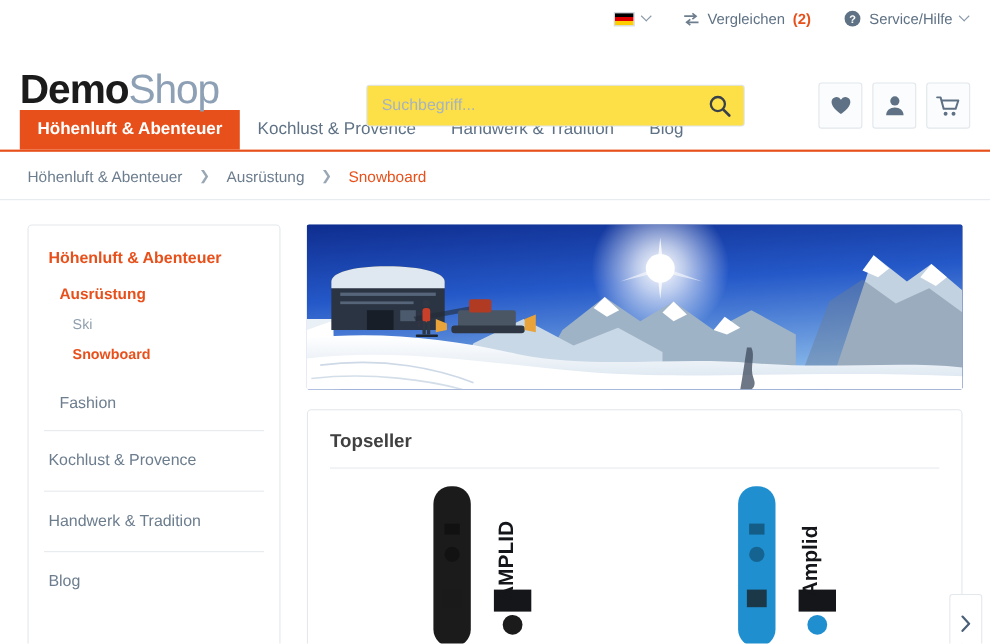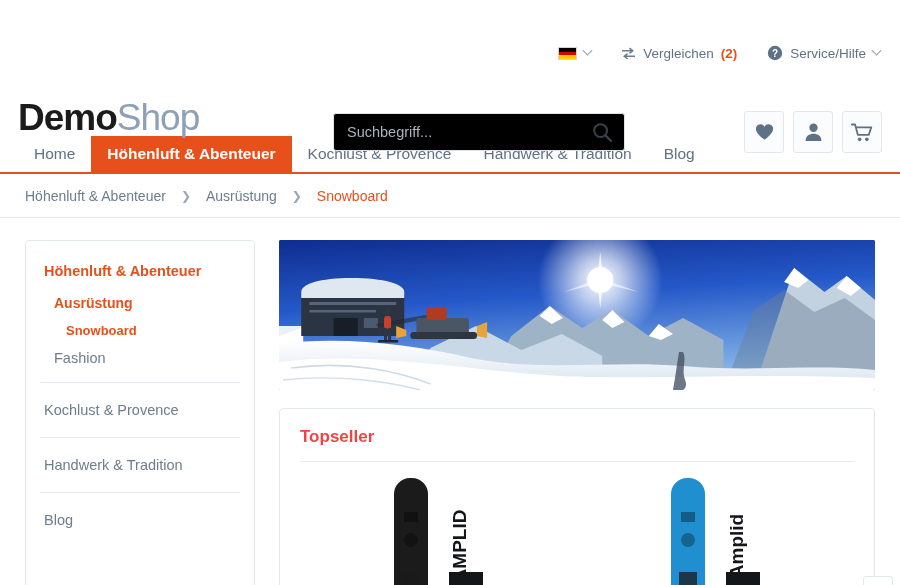--- a/index.html
+++ b/index.html
@@ -14,21 +14,20 @@
   
   .topbar {
     height: 34px;
     display: flex;
     align-items: center;
     justify-content: flex-end;
     gap: 30px;
     padding: 0 20px 0 0;
     font-size: 13.5px;
     color: #5f7285;
-    margin-top: 36px;
   }
   .topbar-item {
     display: flex;
     align-items: center;
     gap: 7px;
     cursor: pointer;
     white-space: nowrap;
   }
   .flag {
     width: 19px; height: 13px;
@@ -65,24 +64,24 @@
     letter-spacing: -1px;
     line-height: 1;
     white-space: nowrap;
   }
   .logo .demo { color: #1b1b1b; }
   .logo .shop { color: #8da0b5; font-weight: 400; }
 
   .searchwrap {
     position: absolute;
     left: 333px; top: 43px;
-    width: 292px; height: 38px;
+    width: 344px; height: 38px;
     border: 1px solid #dde3e9;
     border-radius: 3px;
-    background: #000000;
+    background: #fde047;
     display: flex;
     align-items: center;
   }
   .searchwrap input {
     flex: 1;
     border: 0; outline: 0;
     background: transparent;
     font-family: "Liberation Sans", sans-serif;
     font-size: 14.5px;
     color: #5f7285;
@@ -164,21 +163,21 @@
     font-size: 14px;
     padding: 6px 18px;
     cursor: pointer;
     color: #6c7d8e;
     white-space: nowrap;
   }
   .side-l.lvl0 { color: #e8501b; font-weight: bold; font-size: 14.5px; padding-bottom: 10px; }
   .side-l.lvl1 { color: #e8501b; font-weight: bold; padding-left: 28px; }
   .side-l.lvl2 { padding-left: 40px; font-size: 13px; color: #90a0ae; }
   .side-l.lvl2.on { color: #e8501b; font-weight: bold; }
-  .side-l.lvl1b { padding-left: 28px; font-size: 14.5px; }
+  .side-l.lvl1b { padding-left: 28px; font-size: 14.5px; margin-top: 18px; }
   .side-div { border-top: 1px solid #e6eaee; margin: 10px 14px; }
   .side-l.root { font-size: 14.5px; padding: 9px 18px; }
 
   
   .main { flex: 1; min-width: 0; position: relative; }
 
   .hero {
     height: 150px;
     border-radius: 2px;
     overflow: hidden;
@@ -191,21 +190,21 @@
     border: 1px solid #e3e8ec;
     border-radius: 4px;
     background: #fff;
     padding: 18px 20px 0 20px;
     height: 218px;
     overflow: hidden;
   }
   .panel-title {
     font-size: 17px;
     font-weight: bold;
-    color: #ef4444;
+    color: #404040;
     padding-bottom: 14px;
     border-bottom: 1px solid #e6eaee;
   }
   .products {
     display: flex;
     padding-top: 14px;
   }
   .product {
     flex: 1;
     display: flex;
@@ -287,40 +286,40 @@
       <svg width="22" height="19" viewBox="0 0 23 20">
         <path d="M0.8 1.6h3.4l3 11h11.4l2.6-8H6" fill="none" stroke="#5f7285" stroke-width="1.9" stroke-linejoin="round" stroke-linecap="round"></path>
         <circle cx="9" cy="17.2" r="1.9" fill="#5f7285"></circle>
         <circle cx="16.6" cy="17.2" r="1.9" fill="#5f7285"></circle>
       </svg>
     </div>
   </div>
 </div>
 
 <div class="nav" id="nav">
-    <div class="navitem">Home</div>
     <div class="navitem active">Höhenluft &amp; Abenteuer</div>
     <div class="navitem">Kochlust &amp; Provence</div>
     <div class="navitem">Handwerk &amp; Tradition</div>
     <div class="navitem">Blog</div>
   </div>
 
 <div class="crumbs" id="crumbs">
     <a class="">Höhenluft &amp; Abenteuer</a>
     <span class="crumb-sep">❯</span>
     <a class="">Ausrüstung</a>
     <span class="crumb-sep">❯</span>
     <a class="cur">Snowboard</a>
   </div>
 
 <div class="page">
 
   <div class="sidebar" id="sidebar">
       <div class="side-l lvl0">Höhenluft &amp; Abenteuer</div>
       <div class="side-l lvl1">Ausrüstung</div>
+      <div class="side-l lvl2">Ski</div>
       <div class="side-l lvl2 on">Snowboard</div>
       <div class="side-l lvl1b">Fashion</div>
       <div class="side-div"></div>
       <div class="side-l root">Kochlust &amp; Provence</div>
       <div class="side-div"></div>
       <div class="side-l root">Handwerk &amp; Tradition</div>
       <div class="side-div"></div>
       <div class="side-l root">Blog</div>
     </div>
 

